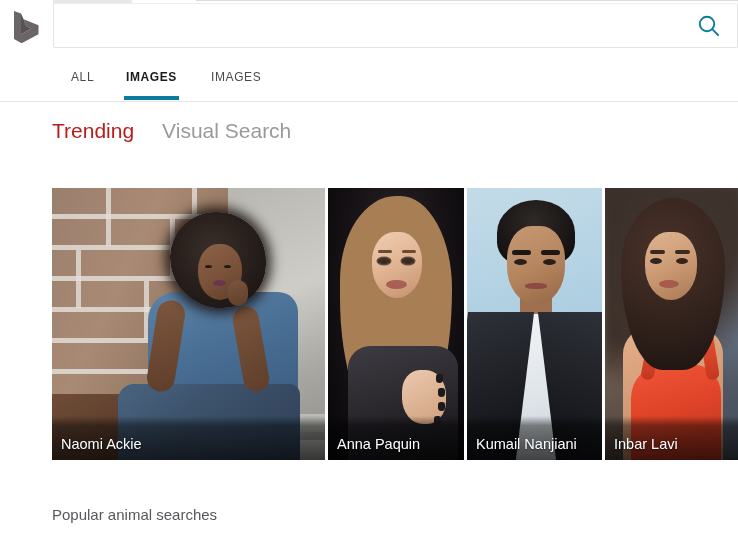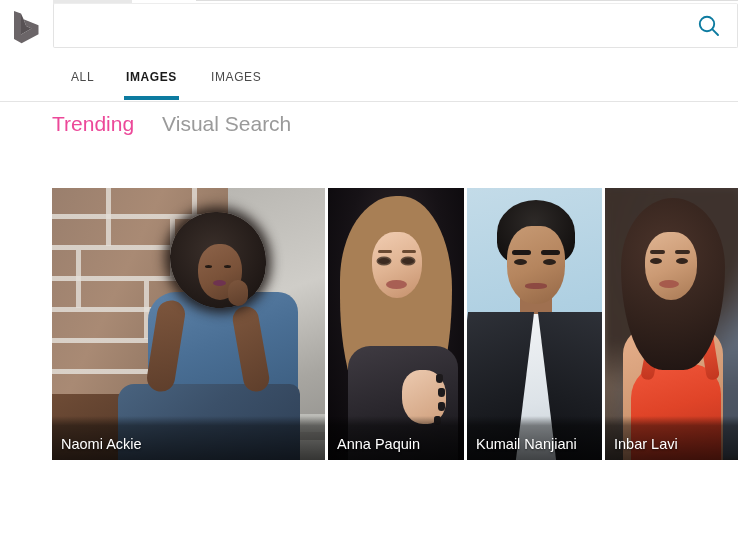--- a/index.html
+++ b/index.html
@@ -145,21 +145,21 @@
     top: 112px;
     height: 32px;
   }
   .switcher-item {
     display: inline-block;
     font-size: 21px;
     font-weight: normal;
     cursor: pointer;
     font-family: "Liberation Sans", sans-serif;
   }
-  .switcher-item.sel { color: #ec4899; }
+  .switcher-item.sel { color: #b91c1c; margin-top: 7px; }
   .switcher-item.unsel { color: #9a9a9a; margin-left: 28px; }
 
   
   .subtitle {
     position: absolute;
     left: 52px;
     font-size: 15px;
     color: #55585c;
     font-family: "Liberation Sans", sans-serif;
   }
@@ -470,20 +470,21 @@
     <a class="tab t0">ALL</a>
     <a class="tab t1 active">IMAGES</a>
     <a class="tab t2">IMAGES</a>
   </div>
   <div class="tabs-divider"></div>
 
   <div class="switcher">
     <span class="switcher-item sel">Trending</span><span class="switcher-item unsel">Visual Search</span>
   </div>
 
+  <div class="subtitle animal">Popular animal searches</div>
 
   <div class="card-strip">
 
     <div class="card c1">
       <div class="card-photo ph-anna">
         <div class="hair-back"></div>
         <div class="top"></div>
         <div class="face"></div>
         <div class="brow" style="left:50px; top:62px;"></div>
         <div class="brow" style="left:74px; top:62px;"></div>

